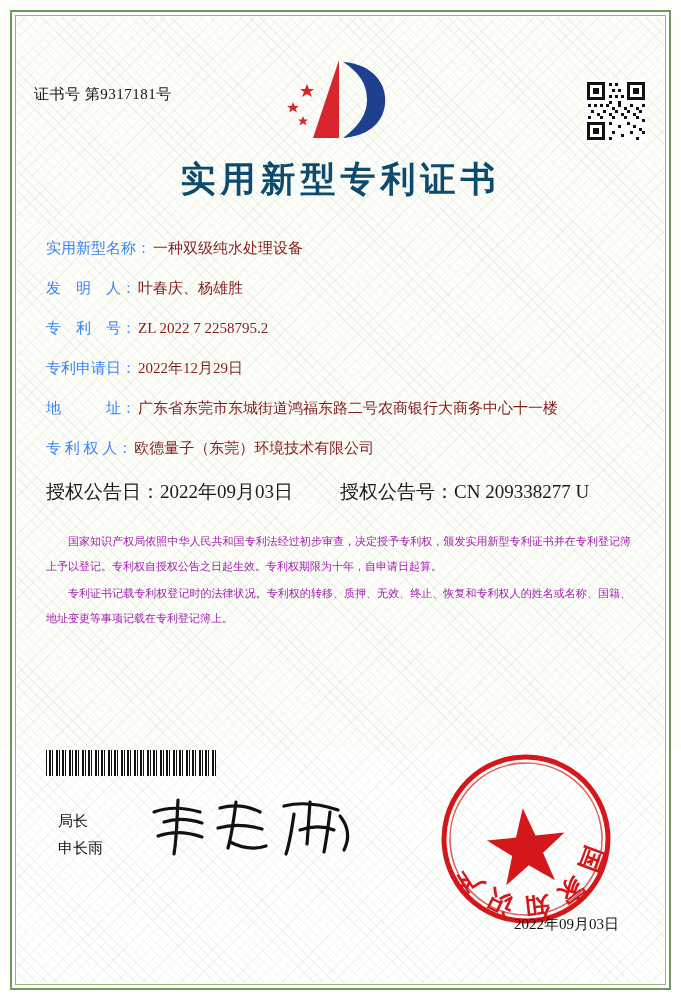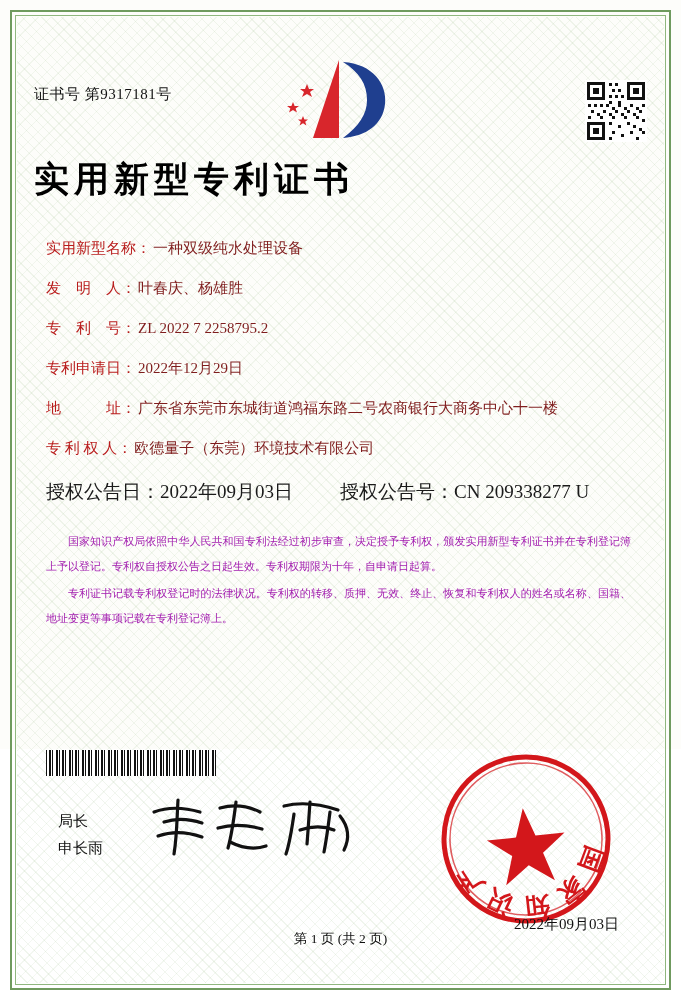--- a/index.html
+++ b/index.html
@@ -76,42 +76,42 @@
   .qr {
     position: absolute;
     right: 0; top: 50px;
     width: 62px; height: 62px;
   }
   .qr svg { display:block; }
 
   
   .title {
     margin-top: 16px;
-    text-align: left;
+    text-align: center;
     font-size: 35px;
     font-weight: bold;
     letter-spacing: 5px;
-    color: #000000;
+    color: #0c4a6e;
     font-family: "Liberation Serif", "DejaVu Serif", serif;
   }
 
   
   .fields {
     margin-top: 36px;
     padding: 0 14px 0 12px;
   }
   .field {
     display: flex;
     align-items: baseline;
     margin-bottom: 21px;
     font-size: 15px;
   }
   .field .lbl {
     white-space: pre;
-    color: #b91c1c;
+    color: #3b82f6;
     flex: 0 0 auto;
   }
   .field .val {
     color: #7f1d1d;
     margin-left: 2px;
   }
   .field-row2 {
     display: flex;
     margin-bottom: 4px;
     font-size: 19px;
@@ -368,17 +368,16 @@
             </defs>
             <text font-family="'Liberation Serif', serif" font-size="25" font-weight="bold" fill="#d3171b" letter-spacing="8">
               <textPath href="#sealArc" startOffset="6%">国家知识产权局</textPath>
             </text>
           </g>
         </svg>
       </div>
 
       <div class="seal-date">2022年09月03日</div>
 
-      <div class="page-no">第 1 页 (共 2 页)</div>
     </div>
 
   </div>
 </div>
 
 </body></html>

